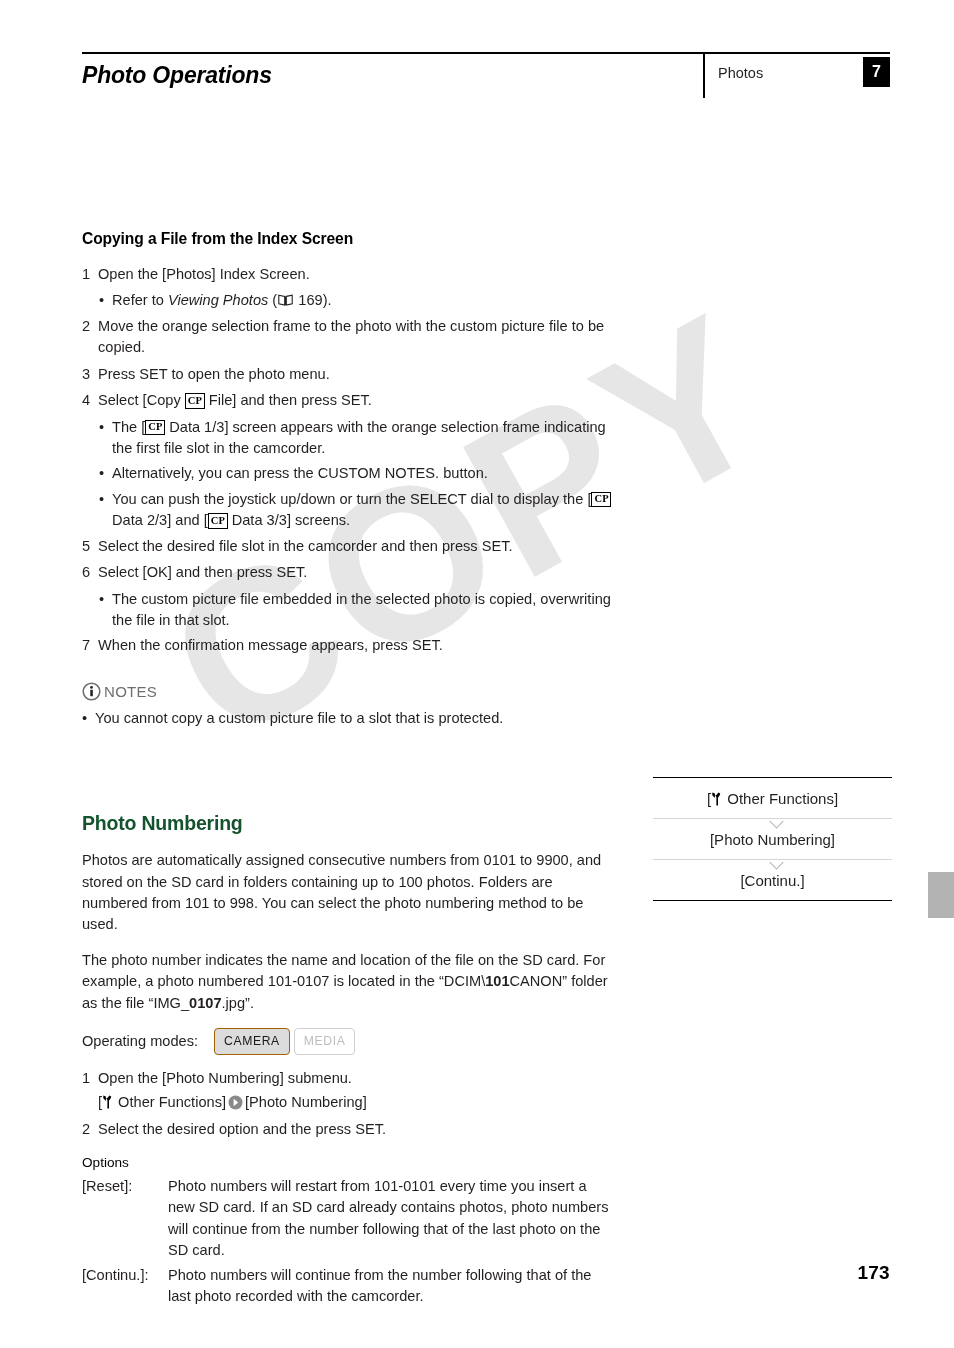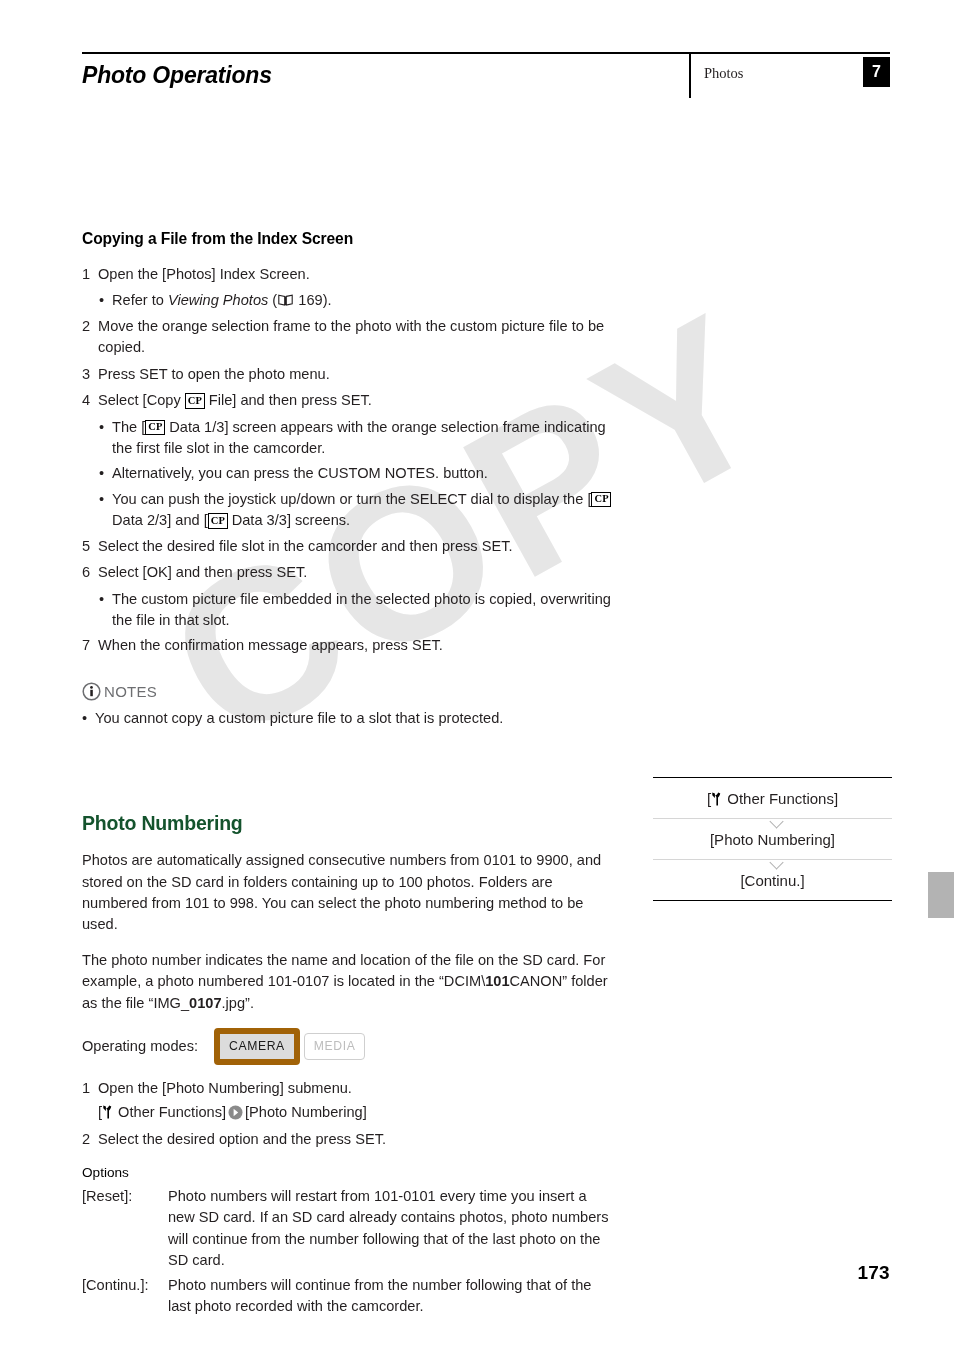--- a/index.html
+++ b/index.html
@@ -64,22 +64,21 @@
   }
   .header-divider {
     width: 1.6px;
     height: 44px;
     background: #000;
   }
   .header-section {
     font-size: 14.5px;
     color: #231f20;
     padding: 11px 0 0 13px;
-    width: 172px;
-    font-family: Liberation Serif, serif;
+    width: 158px;
   }
   .header-chapter {
     width: 27px;
     height: 30px;
     background: #000;
     color: #fff;
     font-size: 16px;
     font-weight: bold;
     display: flex;
     align-items: center;
@@ -214,21 +213,21 @@
   }
   .mode-badge {
     font-size: 12.2px;
     letter-spacing: 0.6px;
     padding: 3.5px 9px 3px 9px;
     border-radius: 4px;
     margin-right: 4px;
   }
   .mode-on {
     background: #dcdcdc;
-    border: 6px solid #a16207;
+    border: 1px solid #a16207;
     color: #1a1a1a;
   }
   .mode-off {
     background: #ffffff;
     border: 1px solid #cfcfcf;
     color: #bdbdbd;
   }
 
   
   .options-title {

